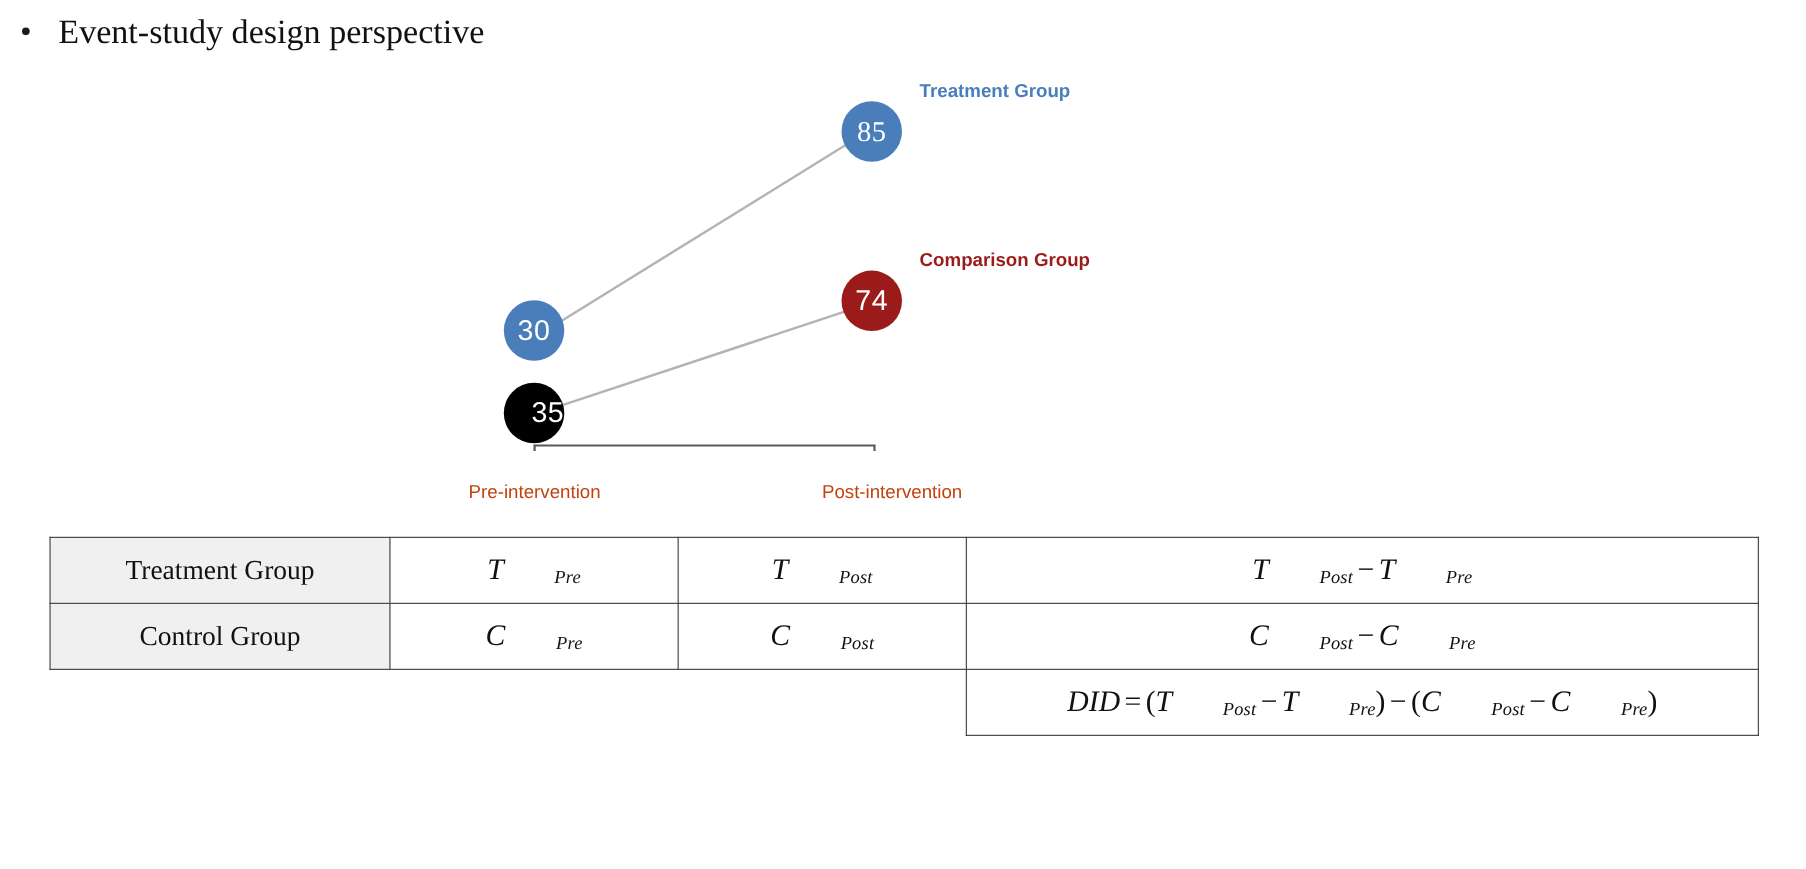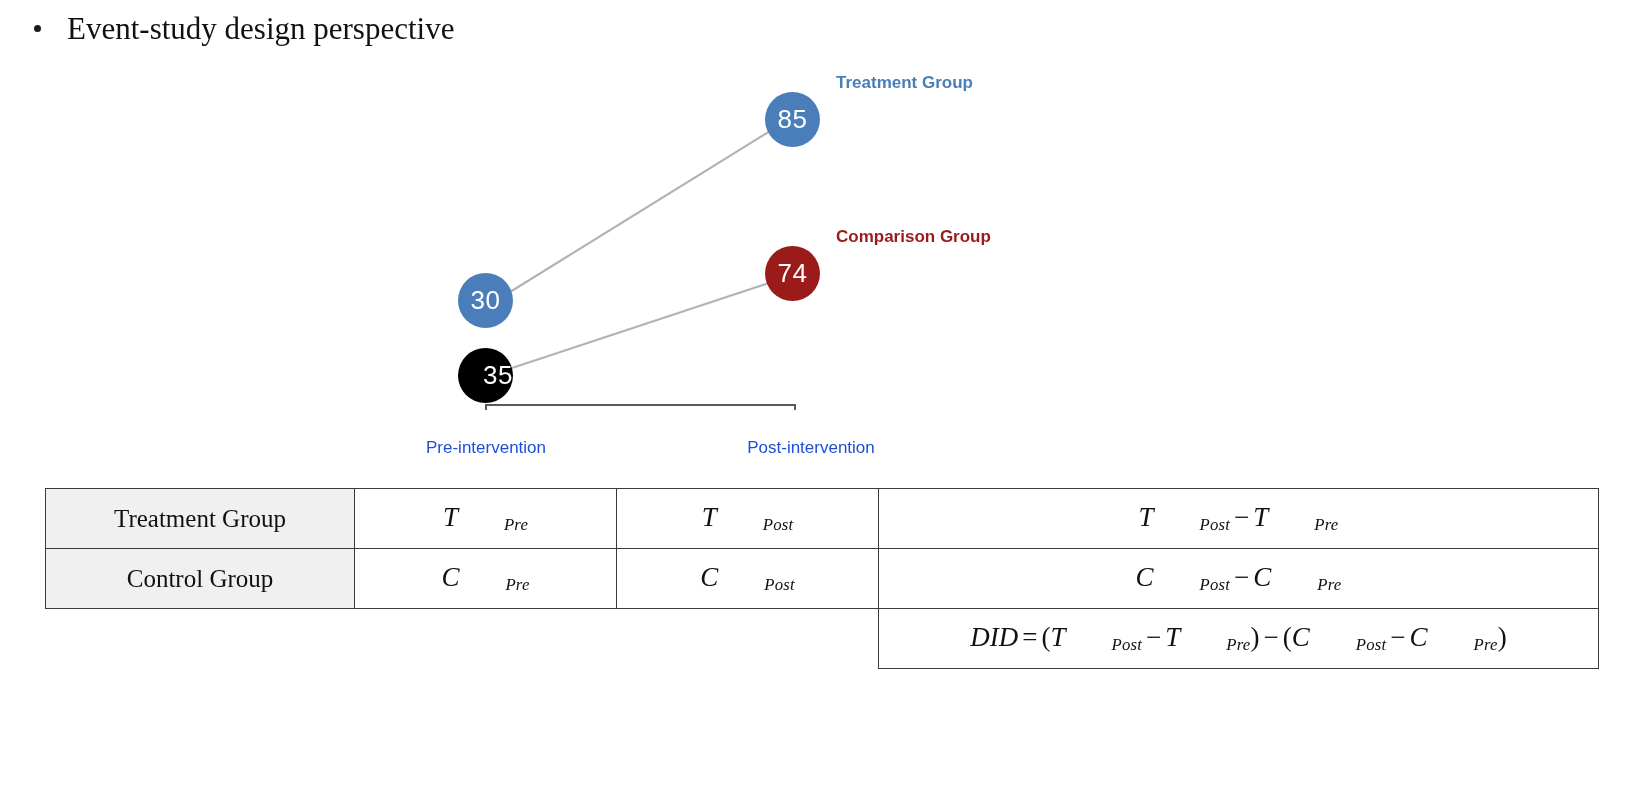--- a/index.html
+++ b/index.html
@@ -12,21 +12,21 @@
     height: 790px;
     position: relative;
     overflow: hidden;
     font-family: "Liberation Serif", serif;
     color: #000000;
   }
 
   
   #bullet-row {
     position: absolute;
-    left: 34px;
+    left: 20px;
     top: 12px;
     display: flex;
     align-items: baseline;
   }
   #bullet-dot {
     width: 7px;
     height: 7px;
     border-radius: 50%;
     background: #1a1a1a;
     margin-right: 26px;
@@ -72,21 +72,21 @@
     position: absolute;
     font-family: "Liberation Sans", sans-serif;
     font-size: 17px;
     font-weight: 600;
     white-space: nowrap;
   }
   .axis-label {
     position: absolute;
     font-family: "Liberation Sans", sans-serif;
     font-size: 17px;
-    color: #1d4ed8;
+    color: #c2410c;
     white-space: nowrap;
     text-align: center;
   }
 
   
   #did-table {
     position: absolute;
     left: 45px;
     top: 488px;
     width: 1553px;
@@ -136,21 +136,21 @@
 
   <svg id="chart-svg" width="1100" height="410">
 
     <line x1="510" y1="232" x2="775" y2="68" stroke="#B3B3B3" stroke-width="2.2"></line>
 
     <line x1="512" y1="308" x2="772" y2="222" stroke="#B3B3B3" stroke-width="2.2"></line>
 
     <path d="M 486 350 L 486 345 L 795 345 L 795 350" fill="none" stroke="#5a5a5a" stroke-width="2"></path>
   </svg>
 
-  <div class="node" style="left:765px; top:32px; width:55px; height:55px; background:#4A7EBB;">
+  <div class="node" style="left:765px; top:32px; width:55px; height:55px; background:#4A7EBB;font-family:Liberation Serif, serif;">
     <span>85</span>
   </div>
 
   <div class="node" style="left:458px; top:213px; width:55px; height:55px; background:#4A7EBB;">
     <span>30</span>
   </div>
 
   <div class="node" style="left:765px; top:186px; width:55px; height:55px; background:#9B1B1B;">
     <span>74</span>
   </div>

